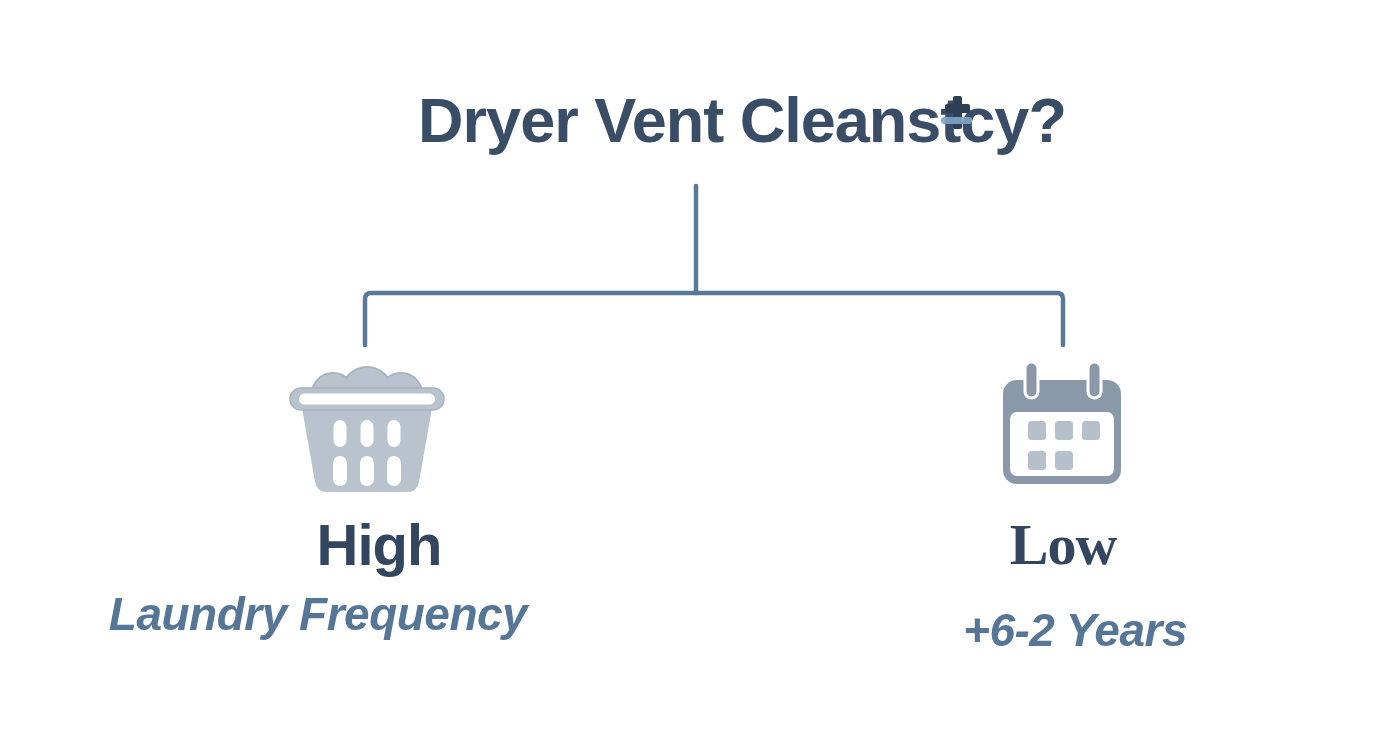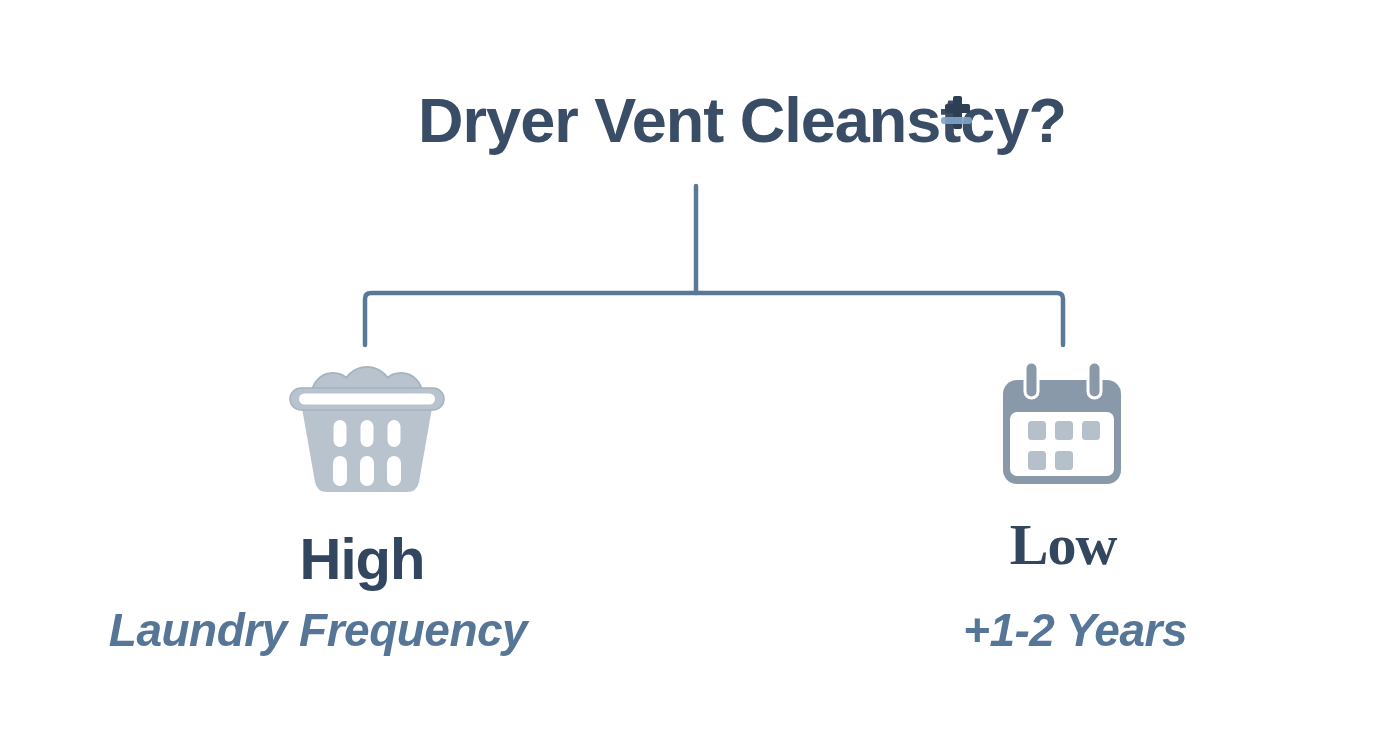--- a/index.html
+++ b/index.html
@@ -66,34 +66,34 @@
   .heading {
     position: absolute;
     transform: translateX(-50%);
     font-size: 58px;
     line-height: 62px;
     font-weight: 700;
     letter-spacing: -1px;
     color: #32475f;
     white-space: nowrap;
   }
-  .heading-left  { left: 362px;  top: 514px; margin-top: 14px; }
+  .heading-left  { left: 379px;  top: 514px; }
   .heading-right { left: 1063px; top: 514px; font-family: Liberation Serif, serif; }
   .subtext {
     position: absolute;
     transform: translateX(-50%);
     font-size: 46px;
     line-height: 52px;
     font-style: italic;
     font-weight: 700;
     letter-spacing: -0.5px;
     color: #567698;
     white-space: nowrap;
   }
-  .subtext-left  { left: 318px;  top: 604px; }
+  .subtext-left  { left: 318px;  top: 588px; }
   .subtext-right { left: 1075px; top: 604px; }
 </style>
 </head>
 <body>
 
 <div class="canvas">
 
   <h1 class="title">Dryer Vent Cleanstcy?</h1>
 
   <span class="glitch-v"></span>
@@ -136,15 +136,15 @@
       <rect x="89" y="2" width="13" height="36" rx="6.5" fill="#8a99aa" stroke="#ffffff" stroke-width="3"></rect>
       <rect x="29" y="61" width="18" height="19" rx="3.5" fill="#b5c0cb"></rect>
       <rect x="56" y="61" width="18" height="19" rx="3.5" fill="#b5c0cb"></rect>
       <rect x="83" y="61" width="18" height="19" rx="3.5" fill="#b5c0cb"></rect>
       <rect x="29" y="91" width="18" height="19" rx="3.5" fill="#b5c0cb"></rect>
       <rect x="56" y="91" width="18" height="19" rx="3.5" fill="#b5c0cb"></rect>
     </svg>
   </span>
 
   <div class="heading heading-right">Low</div>
-  <div class="subtext subtext-right">+1-2 Years</div>
+  <div class="subtext subtext-right">+6-2 Years</div>
 
 </div>
 
 </body></html>

